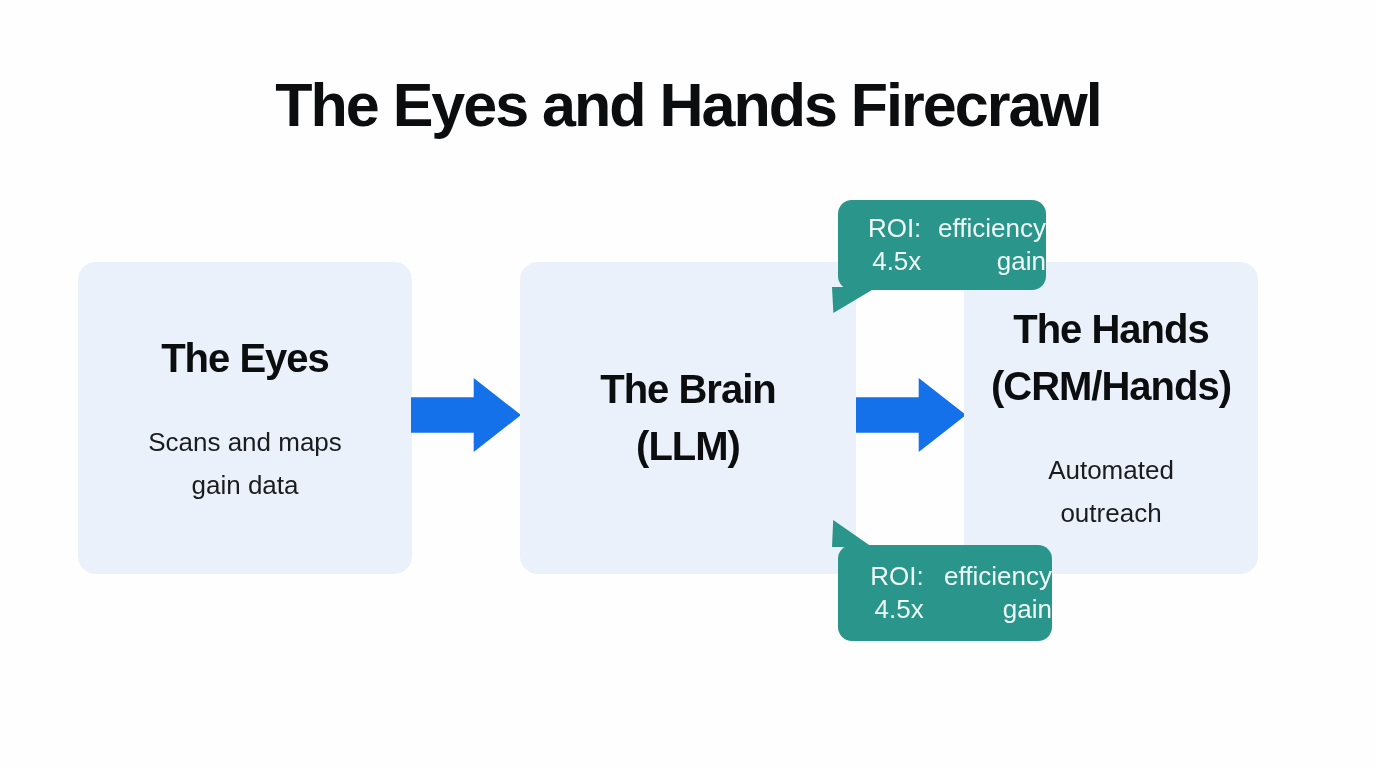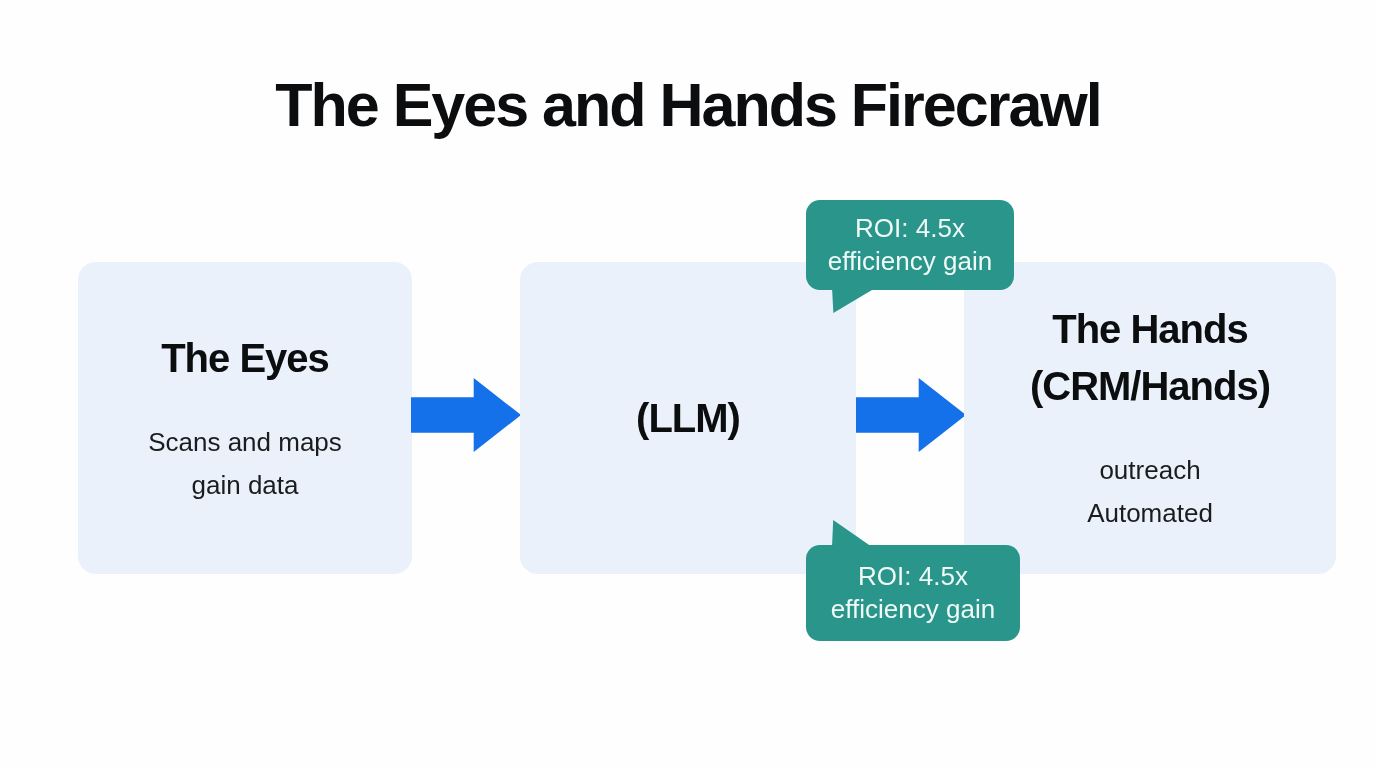--- a/index.html
+++ b/index.html
@@ -41,21 +41,21 @@
     border-radius: 18px;
     display: flex;
     flex-direction: column;
     align-items: center;
     justify-content: center;
     gap: 34px;
     box-sizing: border-box;
   }
   .node-eyes  { left: 78px;  width: 334px; }
   .node-brain { left: 520px; width: 336px; }
-  .node-hands { left: 964px; width: 372px; }
+  .node-hands { left: 964px; width: 294px; }
 
   .node-heading {
     font-size: 40px;
     font-weight: 700;
     letter-spacing: -1px;
     line-height: 57px;
     color: var(--heading-text, #0c0d0f);
     text-align: center;
   }
   .node-body {
@@ -79,26 +79,27 @@
   .flow-arrow-2 { left: 856px; }
 
   
   .callout {
     position: absolute;
     background: var(--callout-fill, #2a958b);
     border-radius: 14px;
     color: var(--callout-text, #f0faf7);
     font-size: 26px;
     line-height: 33px;
-    text-align: left;
+    text-align: right;
     display: flex;
-    flex-direction: column;
+    flex-direction: row;
     align-items: center;
     justify-content: center;
     z-index: 3;
+    margin-left: 32px;
   }
   .callout-top {
     left: 806px;
     top: 200px;
     width: 208px;
     height: 90px;
   }
   .callout-bottom {
     left: 806px;
     top: 545px;
@@ -139,34 +140,35 @@
     <div class="node-body">
       <div>Scans and maps</div>
       <div>gain data</div>
     </div>
   </div>
 
   <div class="flow-arrow flow-arrow-1"></div>
 
   <div class="node node-brain">
     <div class="node-heading">
+      <div>The Brain</div>
       <div>(LLM)</div>
     </div>
   </div>
 
   <div class="flow-arrow flow-arrow-2"></div>
 
   <div class="node node-hands">
     <div class="node-heading">
       <div>The Hands</div>
       <div>(CRM/Hands)</div>
     </div>
     <div class="node-body">
+      <div>Automated</div>
       <div>outreach</div>
-      <div>Automated</div>
     </div>
   </div>
 
   <div class="callout callout-top">
     <div>ROI: 4.5x</div>
     <div>efficiency gain</div>
   </div>
   <div class="callout-tail callout-tail-top"></div>
 
   <div class="callout callout-bottom">

